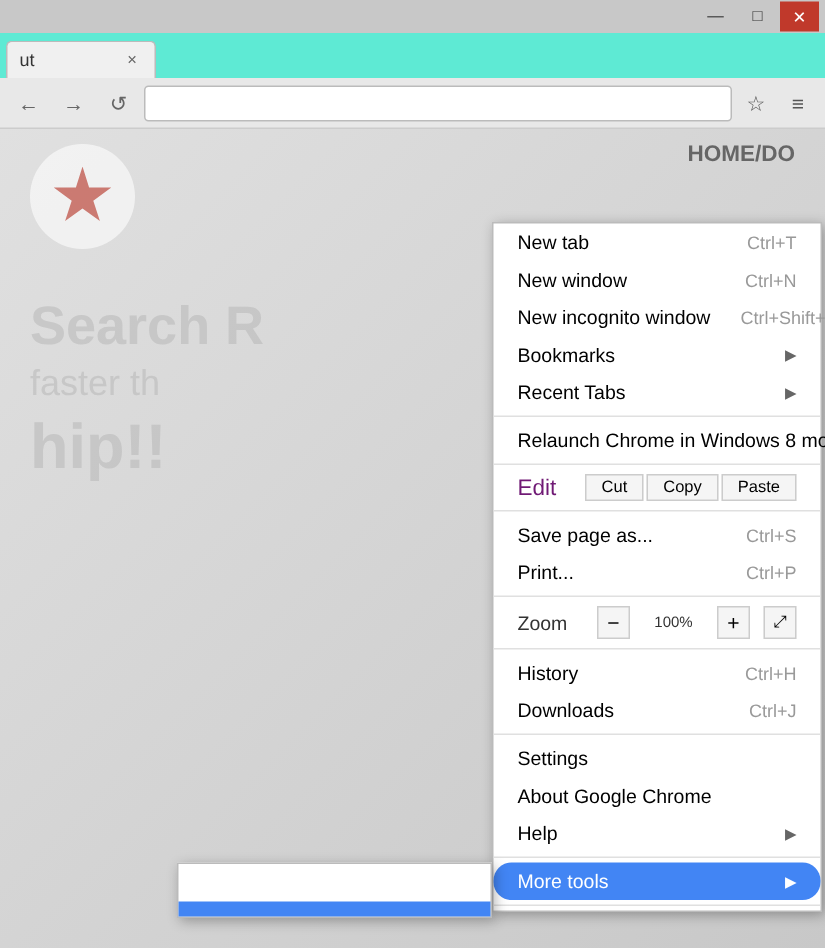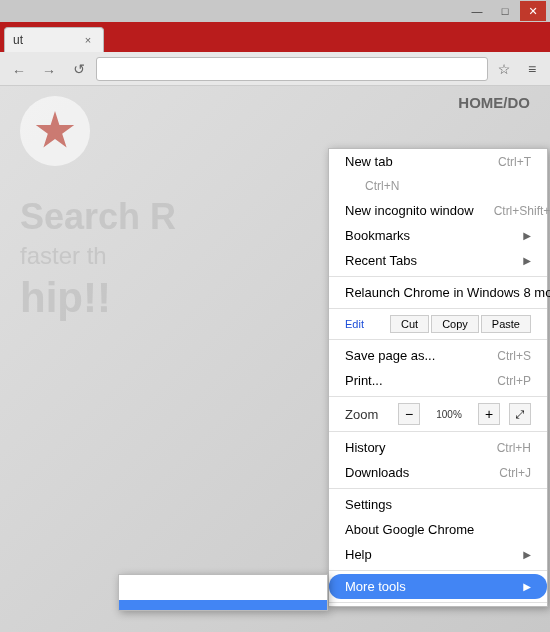--- a/index.html
+++ b/index.html
@@ -27,21 +27,21 @@
       background: #c8c8c8;
       display: flex;
       align-items: center;
       justify-content: flex-end;
       padding: 0 4px;
       gap: 2px;
     }
 
     .tab-bar {
       height: 30px;
-      background: #b91c1c;
+      background: #5eead4;
       display: flex;
       align-items: flex-end;
       padding: 0 4px;
     }
 
     .tab {
       height: 25px;
       background: #f0f0f0;
       border: 1px solid #bbb;
       border-bottom: none;
@@ -246,22 +246,22 @@
     
     .edit-row {
       display: flex;
       align-items: center;
       padding: 3px 16px;
       gap: 0;
     }
 
     .edit-label {
       flex: 1;
-      font-size: 11px;
-      color: #1d4ed8;
+      font-size: 15px;
+      color: #701a75;
     }
 
     .edit-btn {
       border: 1px solid #ccc;
       background: #f5f5f5;
       padding: 2px 10px;
       font-size: 11px;
       cursor: pointer;
       margin-left: 2px;
     }
@@ -395,20 +395,21 @@
     </div>
 
     <div class="dropdown-menu">
 
       <div class="menu-item">
         <span class="menu-label">New tab</span>
         <span class="menu-shortcut">Ctrl+T</span>
       </div>
 
       <div class="menu-item">
+        <span class="menu-label">New window</span>
         <span class="menu-shortcut">Ctrl+N</span>
       </div>
 
       <div class="menu-item">
         <span class="menu-label">New incognito window</span>
         <span class="menu-shortcut">Ctrl+Shift+N</span>
       </div>
 
       <div class="menu-item">
         <span class="menu-label">Bookmarks</span>

